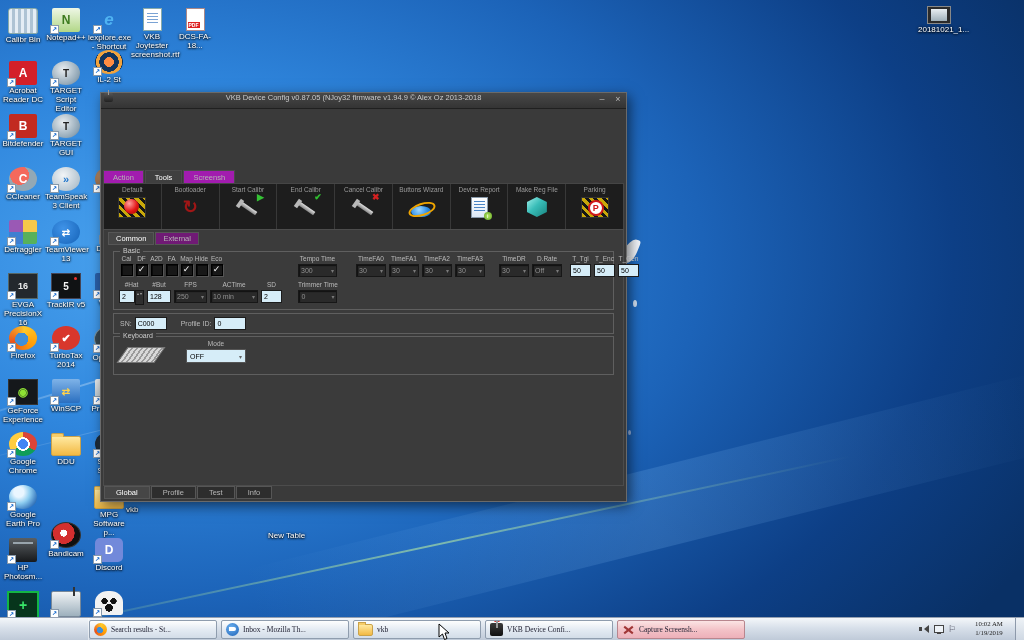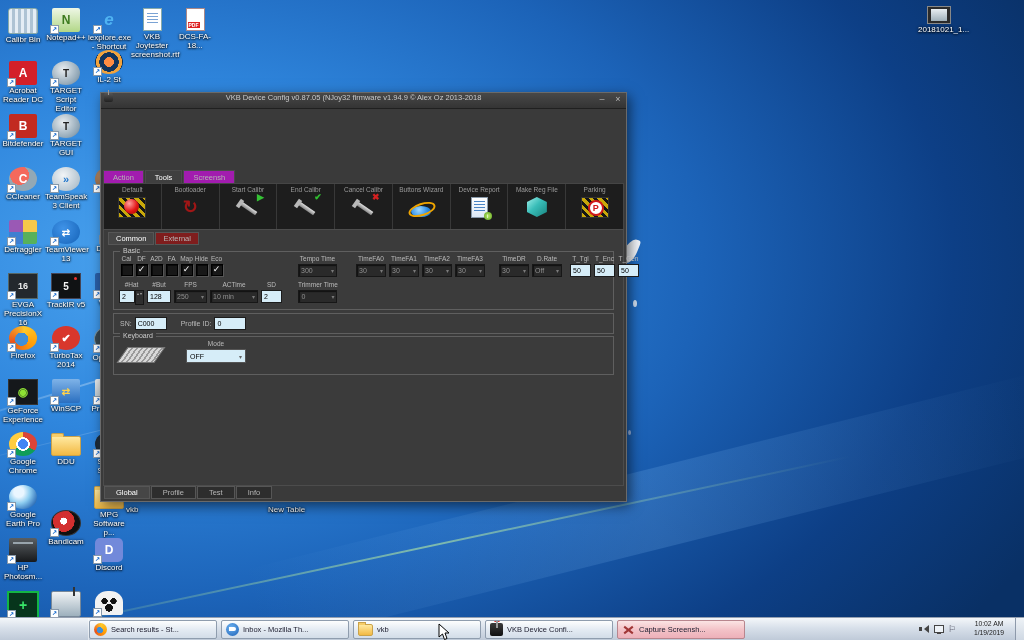--- a/index.html
+++ b/index.html
@@ -114,21 +114,21 @@
       background:radial-gradient(circle at 40% 35%,#9fd8ff,#2f8fe8 60%,#1560b0);}
   .ti-wizard::after{content:"";position:absolute;left:1px;top:7px;width:24px;height:9px;border:2px solid #f0a500;border-radius:50%;transform:rotate(-18deg);}
   .ti-report{position:relative;width:15px;height:19px;background:linear-gradient(#fff,#dce8f5);border:1px solid #8899aa;}
   .ti-report::before{content:"";position:absolute;left:2px;right:2px;top:3px;height:10px;background:repeating-linear-gradient(#4a84c4 0 1px,transparent 1px 3px);}
   .ti-report::after{content:"i";position:absolute;right:-5px;bottom:-3px;width:8px;height:8px;border-radius:50%;
       background:radial-gradient(#bff06a,#5a9e1e);color:#fff;font-size:6px;line-height:8px;text-align:center;}
   .ti-regfile{width:20px;height:20px;background:linear-gradient(135deg,#9ef0ea,#39bdb8 45%,#17847f);
       clip-path:polygon(50% 0,100% 25%,100% 75%,50% 100%,0 75%,0 25%);}
   .mainpanel{position:absolute;left:2px;top:136px;right:2px;bottom:15px;background:#3b3b3b;border:1px solid #4c4c4c;}
   .subtabstrip{display:flex;margin:2px 0 0 4px;}
-  .subtab{padding:1px 7px;background:#7f1d1d;border:1px solid #565656;color:#b5b5b5;margin-right:1px;font-size:7.5px;}
+  .subtab{padding:1px 7px;background:#701a75;border:1px solid #565656;color:#b5b5b5;margin-right:1px;font-size:7.5px;}
   .subtab.active{background:#464646;color:#fff;}
   .groupbox{position:absolute;left:9px;right:9px;border:1px solid #5f5f5f;}
   .gbtitle{position:absolute;top:-5px;left:6px;background:#3b3b3b;padding:0 3px;font-size:7px;color:#ccc;}
   #gb-basic{top:21px;height:57px;}
   #gb-sn{top:83px;height:19px;}
   #gb-kbd{top:106px;height:37px;}
   .chkgroup{position:absolute;left:5px;top:3px;display:flex;}
   .chkcol{width:15px;text-align:center;}
   .chklbl{font-size:6.5px;color:#bbb;}
   .chkbox{width:10px;height:10px;margin:2px auto 0;background:#181818;border:1px solid #000;
@@ -158,21 +158,21 @@
   .modecol{position:absolute;left:72px;top:3px;display:flex;flex-direction:column;align-items:center;}
   .modesel{margin-top:2px;width:52px;height:12px;background:#d6edf8;border:1px solid #555;color:#000;
            font-size:7px;display:flex;align-items:center;justify-content:space-between;padding:0 3px;}
   .modesel::after{content:"▾";color:#666;font-size:6px;}
   .bottomtabs{position:absolute;left:3px;top:393px;display:flex;}
   .btab{padding:1px 11px;background:#2d2d2d;border:1px solid #565656;font-size:7.5px;color:#b5b5b5;margin-right:1px;}
   .btab.active{background:#464646;color:#fff;}
   
   #taskbar{position:absolute;left:0;bottom:0;width:1024px;height:22px;
            background:linear-gradient(#f4f7fa,#d8e0ea 45%,#bfcad8);border-top:1px solid #96a1b2;
-           display:flex;align-items:center;}
+           display:flex;align-items:center;font-family:Liberation Serif, serif;}
   .tb-spacer{width:88px;height:100%;border-right:1px solid rgba(255,255,255,.5);}
   .taskbtn{width:118px;height:17px;margin-right:4px;border:1px solid #8f9dae;border-radius:2px;
            background:linear-gradient(#fdfefe,#e4ebf3 50%,#d3dde8);display:flex;align-items:center;
            padding:0 4px;font-size:7.5px;color:#223;overflow:hidden;white-space:nowrap;}
   .taskbtn.active{background:linear-gradient(#fbe4e4,#f3c3c8 50%,#edb0b9);border-color:#b8868e;}
   .tbicon{width:13px;height:13px;margin-right:4px;flex:none;position:relative;}
   .tk-firefox{border-radius:50%;background:radial-gradient(circle at 45% 55%,#3f8fd8 0 30%,transparent 31%),conic-gradient(from 130deg,#ff9c07,#e8541d,#ffc928,#ff9c07);}
   .tk-tbird{border-radius:50%;background:radial-gradient(circle at 40% 35%,#6db3f2,#1b5fb4);}
   .tk-tbird::after{content:"";position:absolute;left:3px;top:4px;width:7px;height:4px;background:#fff;border-radius:0 4px 4px 1px;}
   .tk-folder{background:linear-gradient(#ffe9a0,#f2b943);border:1px solid #caa24a;border-radius:1px 2px 2px 2px;height:10px!important;margin-top:2px;}
@@ -292,21 +292,21 @@
         <div class="dlabel">TurboTax 2014</div>
       </div>
       <div class="dicon" style="left: 45px; top: 379px;">
         <div class="dglyph ic-winscp">⇄<span class="sc">↗</span></div>
         <div class="dlabel">WinSCP</div>
       </div>
       <div class="dicon" style="left: 45px; top: 432px;">
         <div class="dglyph ic-folder"></div>
         <div class="dlabel">DDU</div>
       </div>
-      <div class="dicon" style="left: 45px; top: 510px;">
+      <div class="dicon" style="left: 45px; top: 522px;">
         <div class="dglyph ic-bandicam">
           <span class="sc">↗</span>
         </div>
         <div class="dlabel">Bandicam</div>
       </div>
       <div class="dicon" style="left: 45px; top: 591px;">
         <div class="dglyph ic-console">
           <span class="sc">↗</span>
         </div>
       </div>
@@ -371,21 +371,21 @@
       </div>
       <div class="dicon" style="left: 174px; top: 8px;">
         <div class="dglyph ic-pdf"></div>
         <div class="dlabel">DCS-FA-18...</div>
       </div>
       <div class="dicon" style="left: 918px; top: 6px;">
         <div class="dglyph ic-img"></div>
         <div class="dlabel">20181021_1...</div>
       </div>
       <div class="flabel" style="left: 126px; top: 505px;">vkb</div>
-      <div class="flabel" style="left: 268px; top: 505px; text-align: right;">New Table</div>
+      <div class="flabel" style="left: 268px; top: 531px; text-align: right;">New Table</div>
     </div>
 </div>
 
 <div id="win">
   <div class="titlebar">
     <div class="titleicon"></div>
     <div class="title">VKB Device Config v0.87.05 (NJoy32 firmware v1.94.9 © Alex Oz 2013-2018</div>
     <div class="winbtn">–</div>
     <div class="winbtn">×</div>
   </div>

